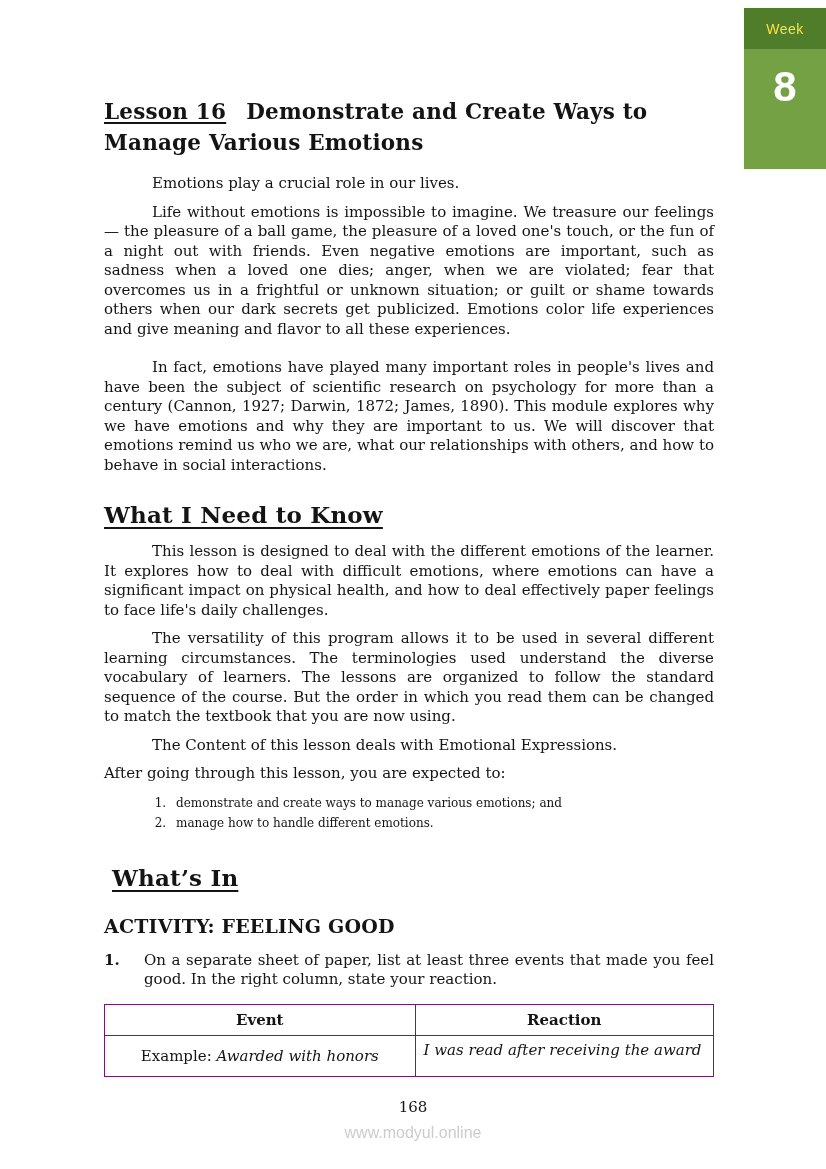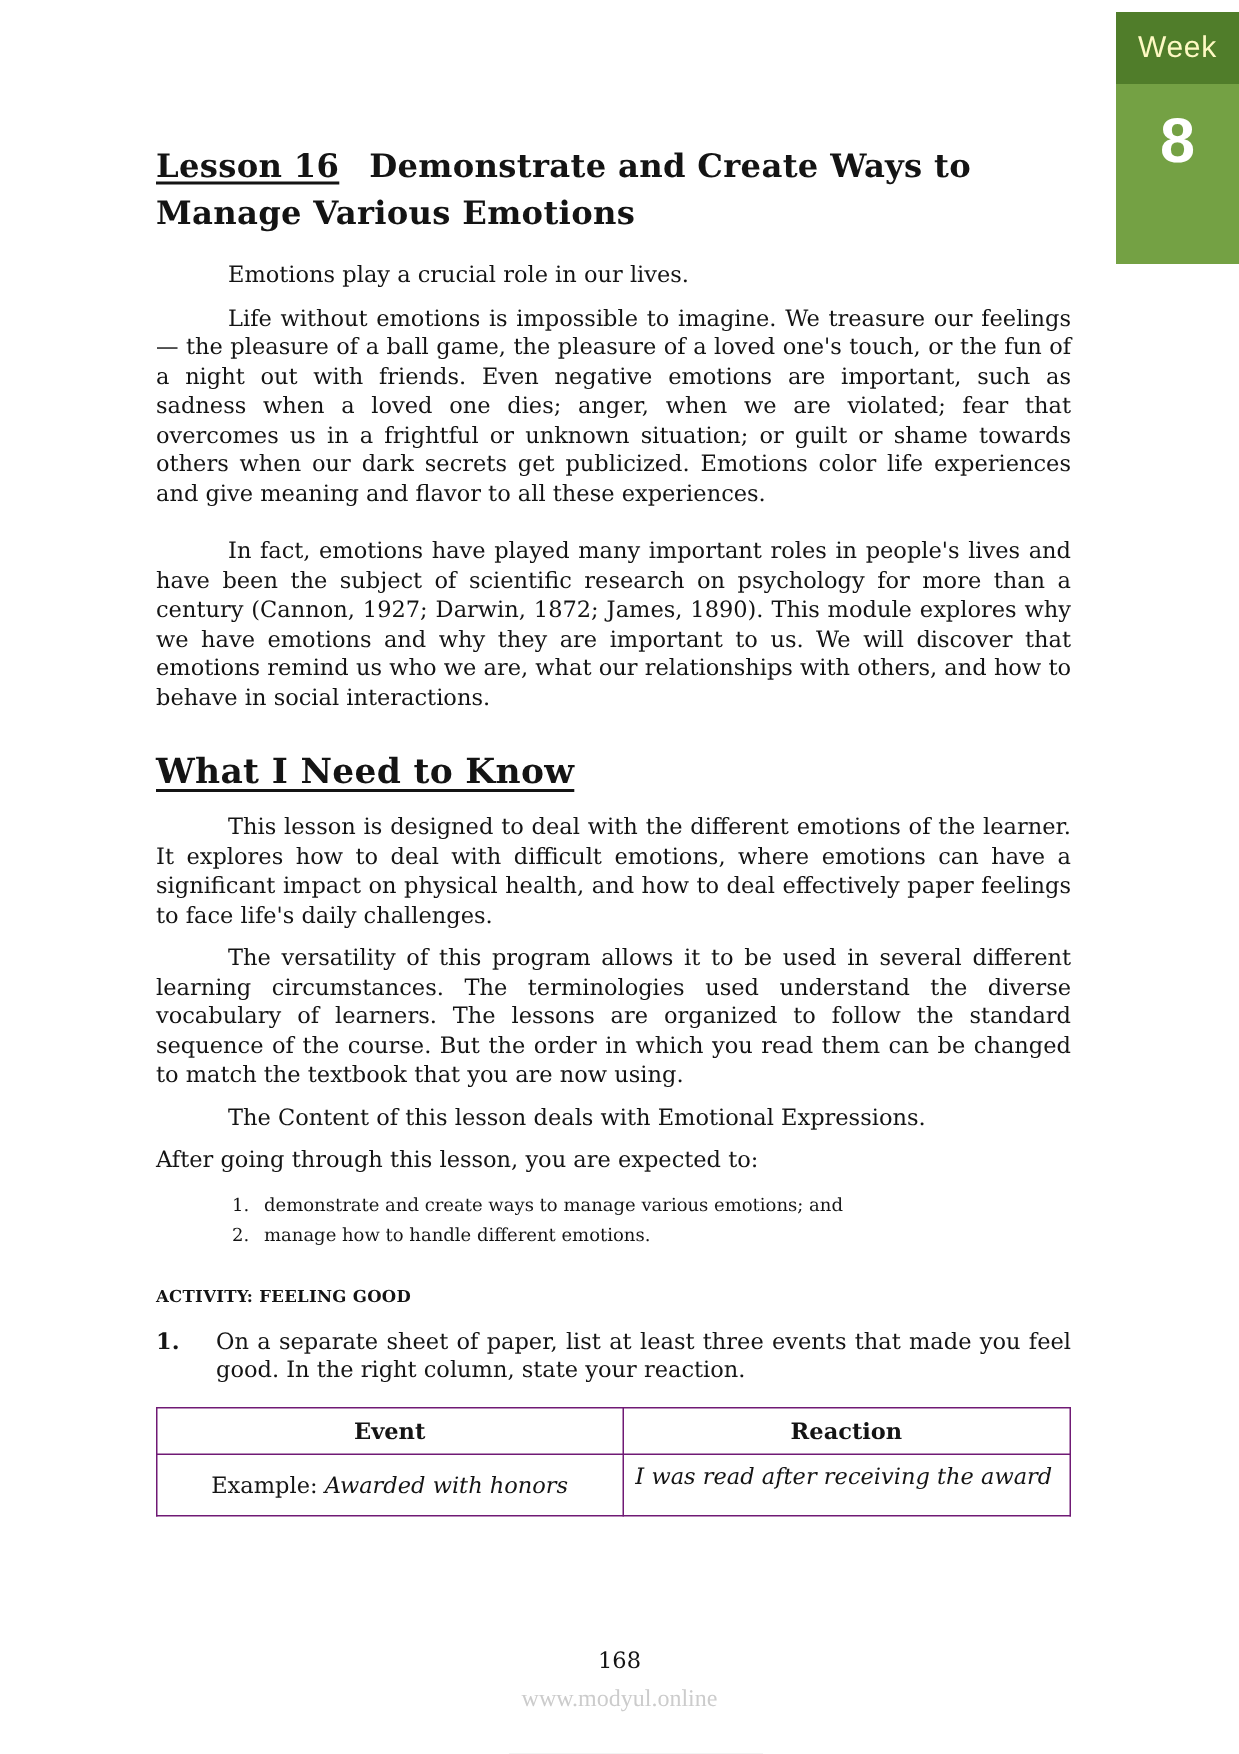--- a/index.html
+++ b/index.html
@@ -25,22 +25,22 @@
     position: absolute;
     top: 8px;
     right: 0;
     width: 82px;
     text-align: center;
     font-family: "Liberation Sans", sans-serif;
   }
   .week-badge .week-label {
     display: block;
     background: #507d2a;
-    color: #fef9c3;
-    font-size: 20px;
+    color: #fde047;
+    font-size: 14px;
     padding: 13px 0 12px 0;
     letter-spacing: 0.5px;
   }
   .week-badge .week-number {
     display: block;
     background: #74a144;
     color: #ffffff;
     font-size: 42px;
     font-weight: bold;
     padding: 14px 0 58px 0;
@@ -61,21 +61,21 @@
   h2.section-heading {
     font-size: 23px;
     font-weight: bold;
     margin: 26px 0 14px 0;
     text-decoration: underline;
     text-underline-offset: 4px;
     letter-spacing: 0.2px;
   }
   h2.whats-in { padding-left: 8px; margin-top: 30px; }
   h3.activity-heading {
-    font-size: 11px;
+    font-size: 19px;
     font-weight: bold;
     margin: 24px 0 14px 0;
     letter-spacing: 0.2px;
   }
   
   p.body-para {
     font-size: 15px;
     line-height: 19.5px;
     text-align: justify;
     text-indent: 48px;
@@ -136,21 +136,21 @@
     font-size: 15px;
   }
   .watermark {
     position: absolute;
     left: 0;
     right: 0;
     top: 1124px;
     text-align: center;
     font-size: 16px;
     color: #cccccc;
-    font-family: Liberation Serif, serif;
+    font-family: Liberation Sans, sans-serif;
   }
 </style>
 </head>
 <body>
 
 <div class="page">
 
   <div class="week-badge">
     <span class="week-label">Week</span>
     <span class="week-number">8</span>
@@ -176,20 +176,21 @@
 
     <p class="body-para tight">The Content of this lesson deals with Emotional Expressions.</p>
 
     <p class="body-para no-indent tight">After going through this lesson, you are expected to:</p>
 
     <ol class="objectives">
       <li>demonstrate and create ways to manage various emotions; and</li>
       <li>manage how to handle different emotions.</li>
     </ol>
 
+    <h2 class="section-heading whats-in">What’s In</h2>
 
     <h3 class="activity-heading">ACTIVITY: FEELING GOOD</h3>
 
     <div class="numbered-item">
       <span class="num">1.</span>
       <div class="txt">On a separate sheet of paper, list at least three events that made you feel good. In the right column, state your reaction.</div>
     </div>
 
     <table class="event-table">
       <thead>

